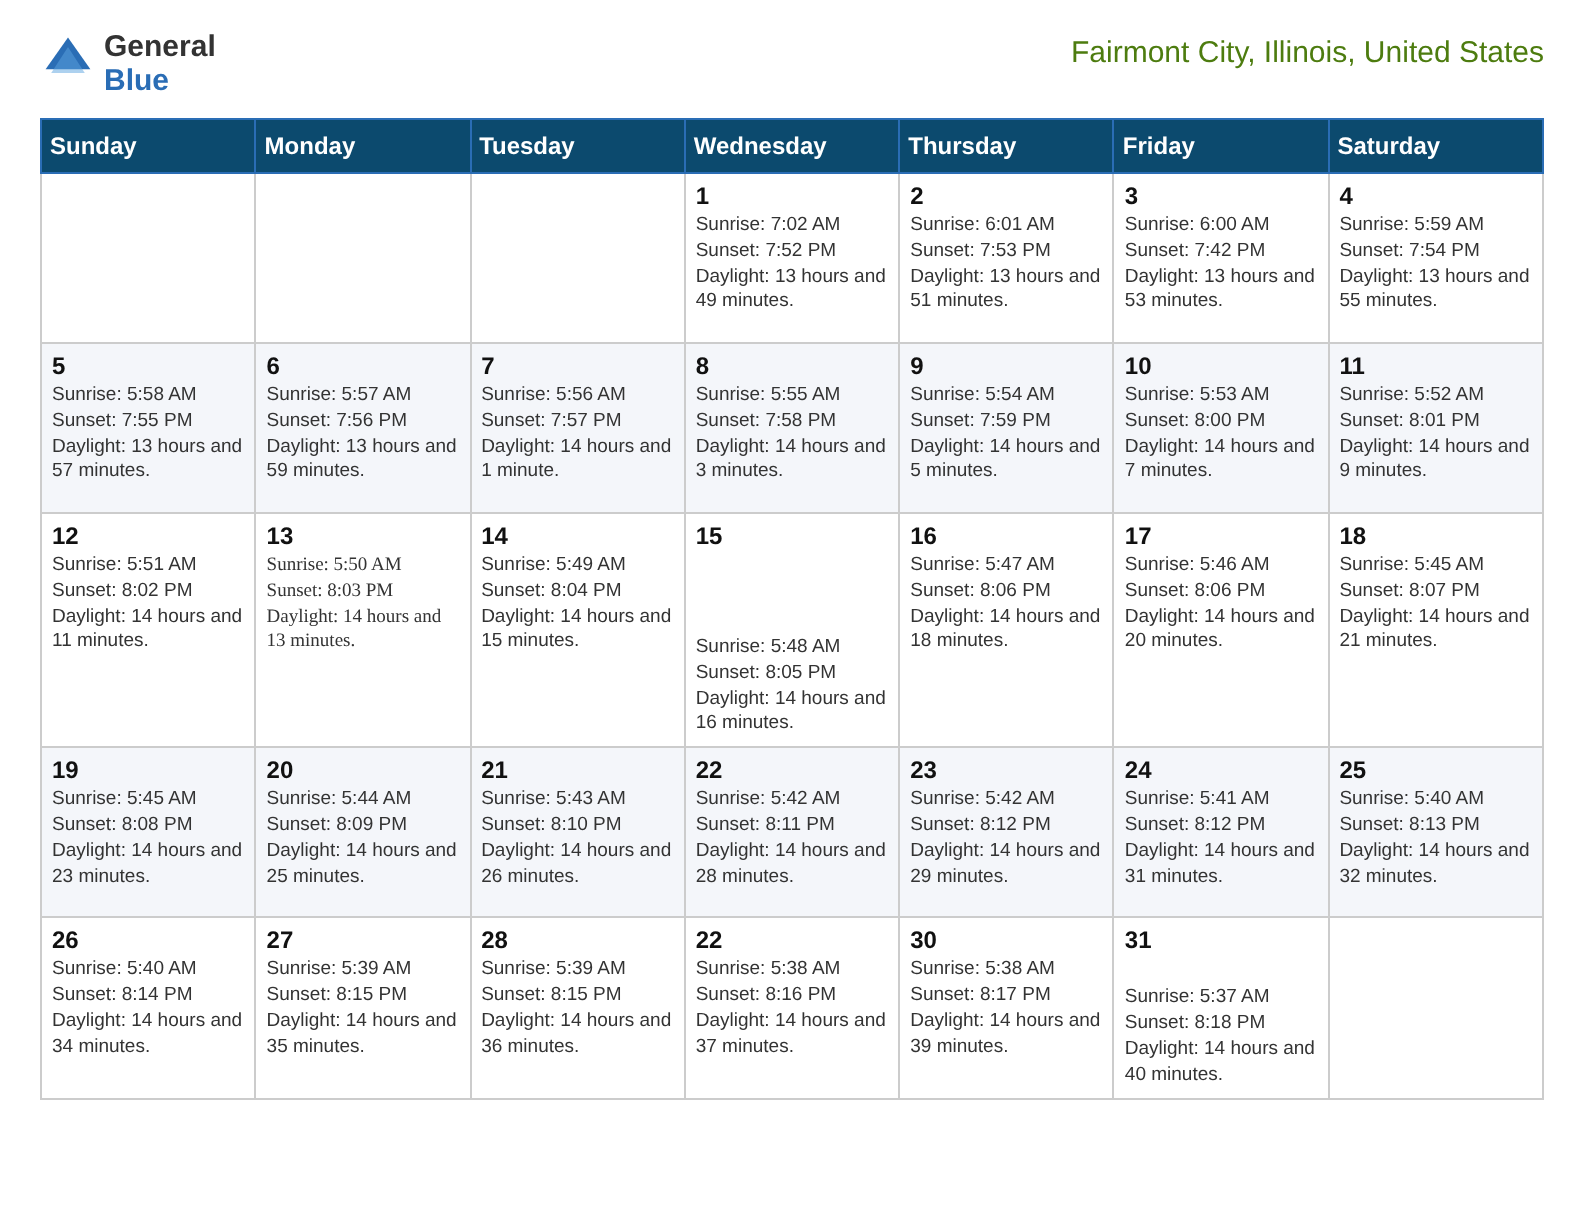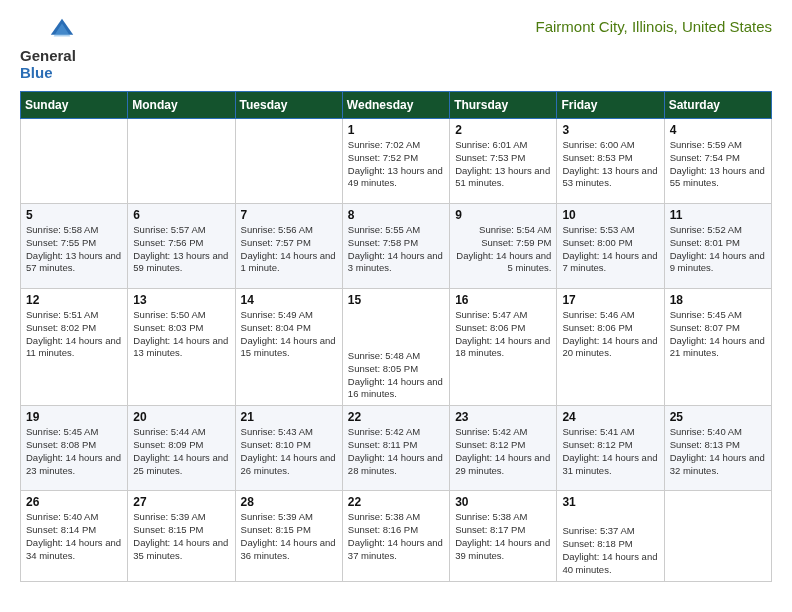--- a/index.html
+++ b/index.html
@@ -11,23 +11,22 @@
       padding: 16px 20px;
     }
     .header {
       display: flex;
       justify-content: space-between;
       align-items: flex-start;
       margin-bottom: 10px;
     }
     .logo {
       display: flex;
-      align-items: flex-end;
+      align-items: flex-start;
       gap: 4px;
-      flex-direction: column;
     }
     .logo-text {
       display: flex;
       flex-direction: column;
       line-height: 1.1;
     }
     .logo-general {
       font-size: 15px;
       font-weight: bold;
       color: #333;
@@ -53,21 +52,21 @@
     .cal-subtitle {
       font-size: 15px;
       color: #4d7c0f;
       margin-top: 2px;
     }
     table {
       width: 100%;
       border-collapse: collapse;
     }
     thead th {
-      background: #14532d;
+      background: #0c4a6e;
       color: #fff;
       font-size: 12px;
       font-weight: bold;
       padding: 6px 4px;
       text-align: left;
       border: 1px solid #2a6db5;
     }
     tbody td {
       border: 1px solid #ccc;
       vertical-align: top;
@@ -138,21 +137,21 @@
         </td>
         <td>
           <div class="day-num">2</div>
           <div class="day-info" style="white-space: pre-line;">Sunrise: 6:01 AM
 Sunset: 7:53 PM
 Daylight: 13 hours and 51 minutes.</div>
         </td>
         <td>
           <div class="day-num">3</div>
           <div class="day-info" style="white-space: pre-line;">Sunrise: 6:00 AM
-Sunset: 8:53 PM
+Sunset: 7:42 PM
 Daylight: 13 hours and 53 minutes.</div>
         </td>
         <td>
           <div class="day-num">4</div>
           <div class="day-info" style="white-space: pre-line;">Sunrise: 5:59 AM
 Sunset: 7:54 PM
 Daylight: 13 hours and 55 minutes.</div>
         </td>
       </tr>
       <tr>
@@ -175,21 +174,21 @@
 Daylight: 14 hours and 1 minute.</div>
         </td>
         <td>
           <div class="day-num">8</div>
           <div class="day-info" style="white-space: pre-line;">Sunrise: 5:55 AM
 Sunset: 7:58 PM
 Daylight: 14 hours and 3 minutes.</div>
         </td>
         <td>
           <div class="day-num">9</div>
-          <div class="day-info" style="white-space: pre-line; text-align: right;">Sunrise: 5:54 AM
+          <div class="day-info" style="white-space: pre-line;">Sunrise: 5:54 AM
 Sunset: 7:59 PM
 Daylight: 14 hours and 5 minutes.</div>
         </td>
         <td>
           <div class="day-num">10</div>
           <div class="day-info" style="white-space: pre-line;">Sunrise: 5:53 AM
 Sunset: 8:00 PM
 Daylight: 14 hours and 7 minutes.</div>
         </td>
         <td>
@@ -201,21 +200,21 @@
       </tr>
       <tr>
         <td>
           <div class="day-num">12</div>
           <div class="day-info" style="white-space: pre-line;">Sunrise: 5:51 AM
 Sunset: 8:02 PM
 Daylight: 14 hours and 11 minutes.</div>
         </td>
         <td>
           <div class="day-num">13</div>
-          <div class="day-info" style="white-space: pre-line;">Sunrise: 5:50 AM
+          <div class="day-info" style="white-space: pre-line; font-family: Liberation Serif, serif;">Sunrise: 5:50 AM
 Sunset: 8:03 PM
 Daylight: 14 hours and 13 minutes.</div>
         </td>
         <td>
           <div class="day-num">14</div>
           <div class="day-info" style="white-space: pre-line;">Sunrise: 5:49 AM
 Sunset: 8:04 PM
 Daylight: 14 hours and 15 minutes.</div>
         </td>
         <td>

